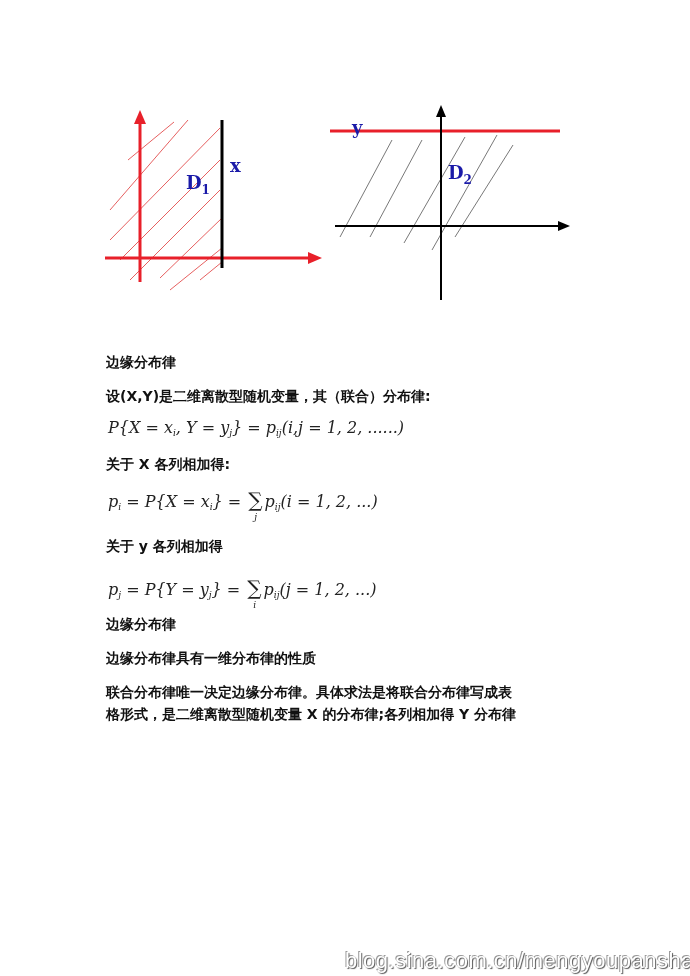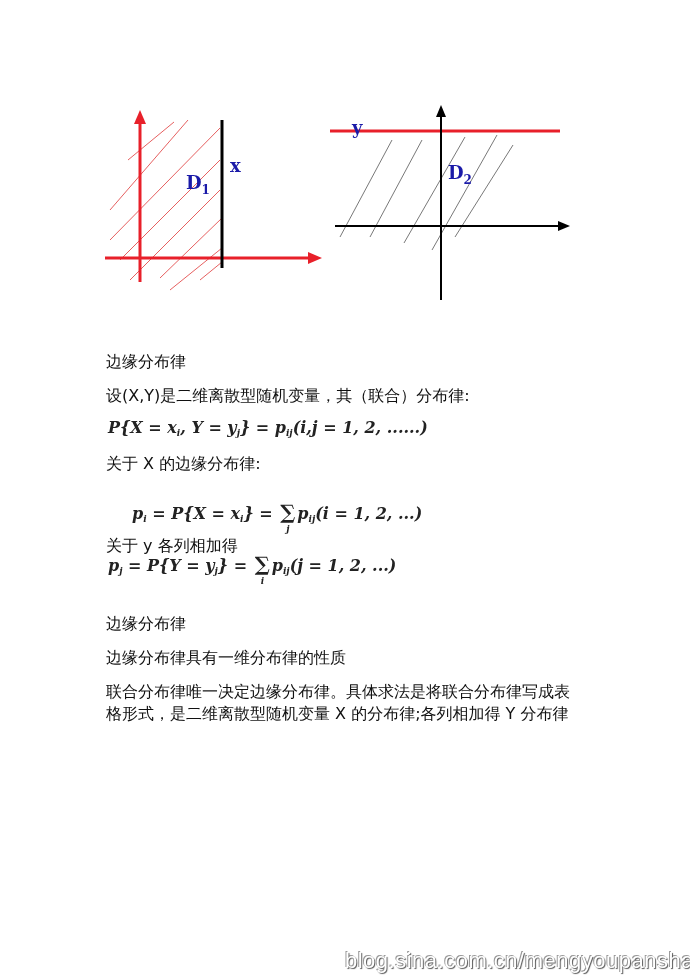--- a/index.html
+++ b/index.html
@@ -1,20 +1,20 @@
 <!DOCTYPE html>
 <html><head>
   <meta charset="utf-8">
   <style>
     html, body { margin: 0; padding: 0; background: #ffffff; }
     body { width: 690px; height: 976px; position: relative; overflow: hidden; font-family: "DejaVu Sans", sans-serif; color: #111; }
     .fig { position: absolute; }
     .fig svg { display: block; }
-    .text { position: absolute; left: 106px; font-weight: normal; font-size: 16px; line-height: 20px; white-space: nowrap; }
-    .formula { position: absolute; left: 108px; font-family: "DejaVu Serif", serif; font-style: italic; font-size: 16px; color: #222; white-space: nowrap; font-weight: bold; }
+    .text { position: absolute; left: 106px; font-weight: bold; font-size: 14px; line-height: 20px; white-space: nowrap; }
+    .formula { position: absolute; left: 108px; font-family: "DejaVu Serif", serif; font-style: italic; font-size: 16px; color: #222; white-space: nowrap; }
     .sub { font-size: 9px; vertical-align: -3px; }
     .sum { display: inline-block; position: relative; font-style: normal; font-size: 20px; margin: 0 2px; }
     .sum .idx { position: absolute; left: 6px; top: 24px; font-size: 9px; font-style: italic; }
     .watermark { position: absolute; left: 345px; top: 948px; font-family: "Liberation Sans", sans-serif; font-size: 22px; color: #fff; text-shadow: 1px 1px 1px #555, -1px -1px 0 #999; letter-spacing: 0.5px; }
   </style>
 </head>
 <body>
 
 <div class="fig" style="left:100px;top:100px;">
   <svg width="230" height="210" viewBox="0 0 230 210">
@@ -64,27 +64,27 @@
   </div>
 </div>
 
 <div class="text" style="top:352px;">边缘分布律</div>
 <div class="text" style="top:386px;">设(X,Y)是二维离散型随机变量，其（联合）分布律:</div>
 
 <div class="formula" style="top:418px;">
   <span>P{X = x</span><span class="sub">i</span><span>, Y = y</span><span class="sub">j</span><span>} = p</span><span class="sub">ij</span><span>(i,j = 1, 2, ......)</span>
 </div>
 
-<div class="text" style="top:454px;">关于 X 的边缘分布律:</div>
-<div class="formula" style="top:500px;margin-left:24px;">
+<div class="text" style="top:454px;">关于 X 各列相加得:</div>
+<div class="formula" style="top:488px;">
   <span>p</span><span class="sub">i</span><span> = P{X = x</span><span class="sub">i</span><span>} = </span><span class="sum">∑<span class="idx">j</span></span><span>p</span><span class="sub">ij</span><span>(i = 1, 2, ...)</span>
 </div>
 
 <div class="text" style="top:536px;">关于 y 各列相加得</div>
-<div class="formula" style="top:552px;">
+<div class="formula" style="top:576px;">
   <span>p</span><span class="sub">j</span><span> = P{Y = y</span><span class="sub">j</span><span>} = </span><span class="sum">∑<span class="idx">i</span></span><span>p</span><span class="sub">ij</span><span>(j = 1, 2, ...)</span>
 </div>
 
 <div class="text" style="top:614px;">边缘分布律</div>
 <div class="text" style="top:648px;">边缘分布律具有一维分布律的性质</div>
 <div class="text" style="top:682px;">联合分布律唯一决定边缘分布律。具体求法是将联合分布律写成表</div>
 <div class="text" style="top:704px;">格形式，是二维离散型随机变量 X 的分布律;各列相加得 Y 分布律</div>
 
 <div class="watermark">blog.sina.com.cn/mengyoupanshan</div>
 

